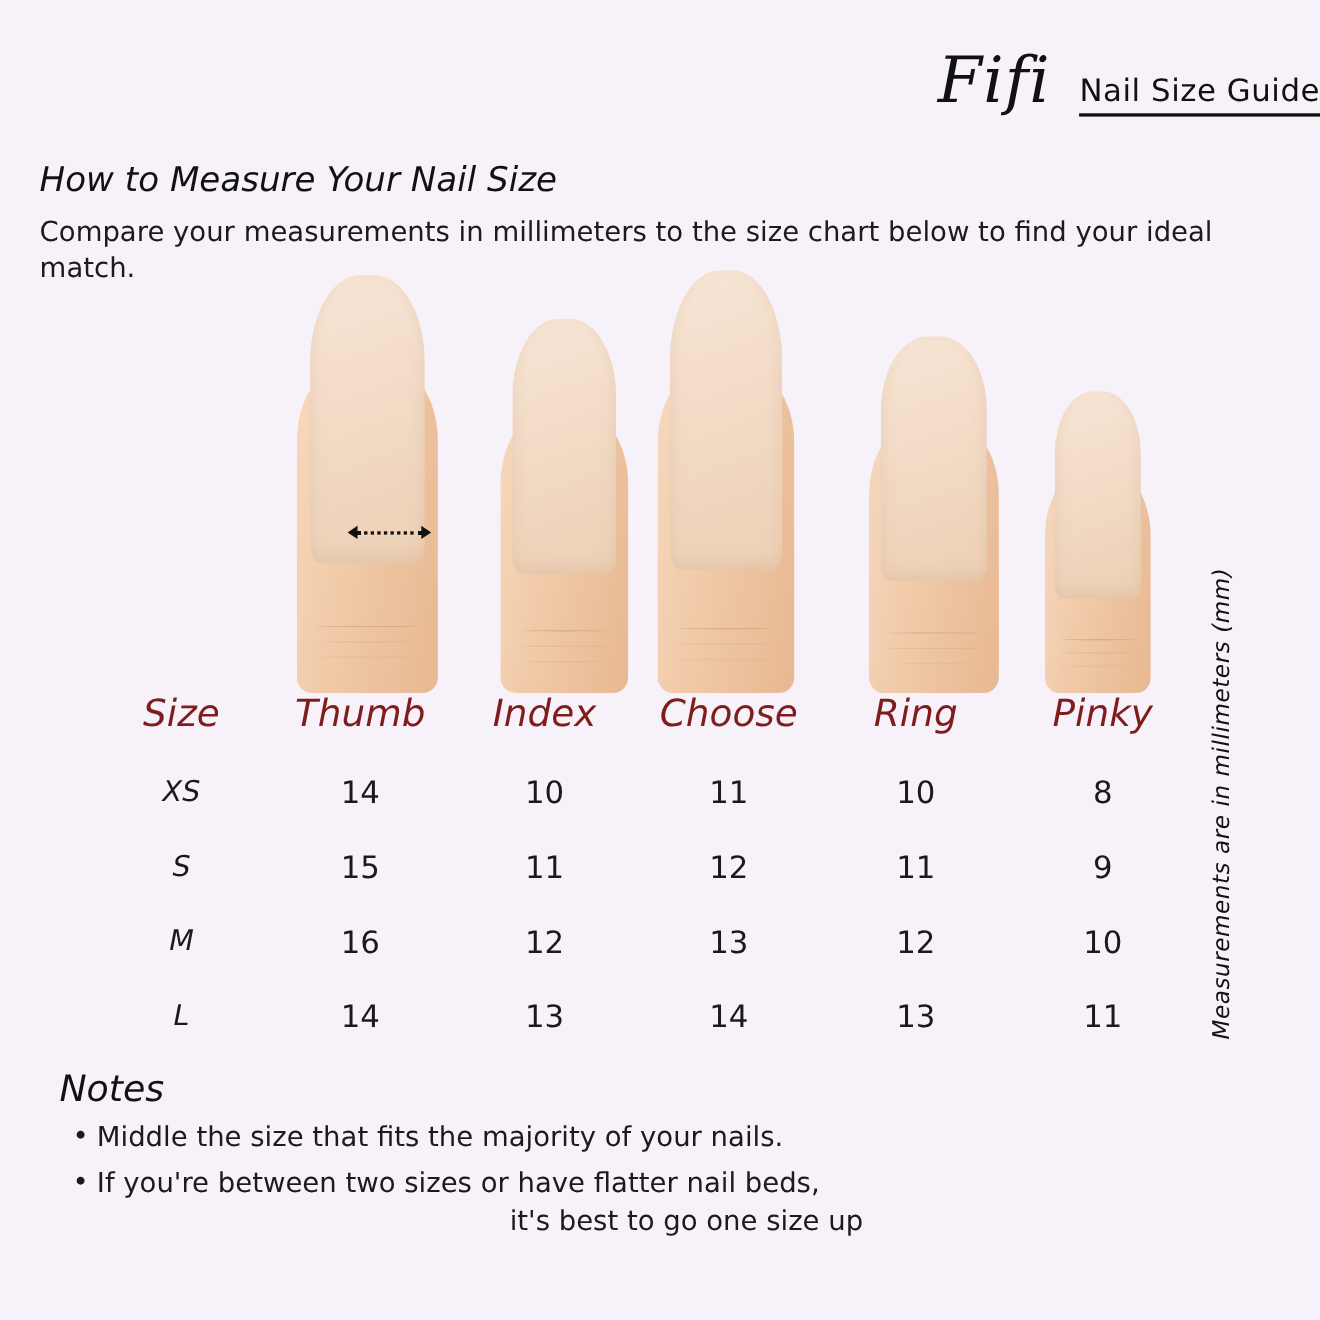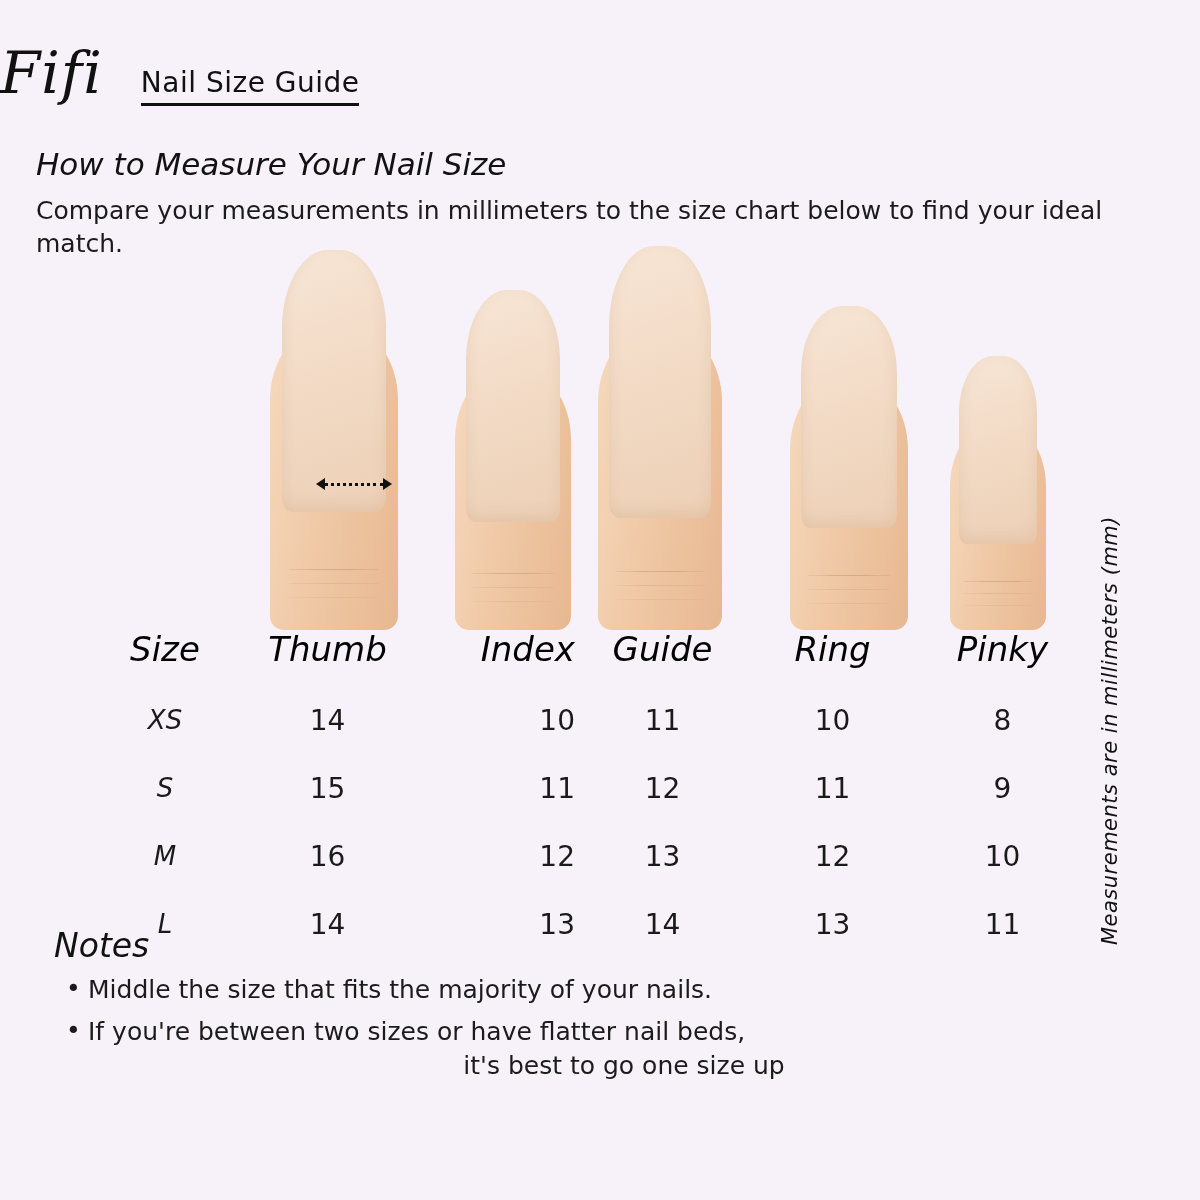--- a/index.html
+++ b/index.html
@@ -23,22 +23,22 @@
 
   
   .header {
     position: absolute;
     top: 44px;
     left: 0;
     width: 1200px;
     text-align: center;
     display: flex;
     align-items: flex-end;
-    justify-content: flex-start;
-    gap: 38px;
+    justify-content: flex-end;
+    gap: 26px;
   }
   .brand {
     font-family: "DejaVu Serif", serif;
     font-style: italic;
     font-size: 58px;
     letter-spacing: 1px;
     line-height: 1;
     padding-bottom: 4px;
     color: #111;
   }
@@ -155,30 +155,30 @@
   }
   .table .row.body {
     height: 68px;
   }
   .table .cell {
     text-align: center;
     font-size: 27px;
   }
   .table .cell.c0 { width: 150px; }
   .table .cell.c1 { width: 175px; }
-  .table .cell.c2 { width: 160px; text-align: right; }
+  .table .cell.c2 { width: 160px; }
   .table .cell.c3 { width: 175px; }
   .table .cell.c4 { width: 165px; }
   .table .cell.c5 { width: 175px; }
 
   .table .row.head .cell {
     font-family: "DejaVu Sans", sans-serif;
     font-style: italic;
     font-size: 34px;
-    color: #000000;
+    color: #7f1d1d;
   }
   .table .row.body .cell.c0 {
     font-style: italic;
     font-size: 26px;
   }
   .table .row.body .cell {
     font-size: 28px;
     color: #1a1a1a;
   }
 
@@ -192,21 +192,21 @@
     font-size: 21px;
     color: #111;
     writing-mode: vertical-rl;
     transform: rotate(180deg);
     letter-spacing: 0.5px;
   }
 
   
   .notes {
     position: absolute;
-    top: 926px;
+    top: 970px;
     left: 54px;
     width: 1100px;
   }
   .notes h3 {
     margin: 0 0 8px 0;
     font-family: "DejaVu Sans", sans-serif;
     font-style: italic;
     font-weight: normal;
     font-size: 33px;
     color: #111;
@@ -297,21 +297,21 @@
       <div class="knuckle k2" style="bottom:36px;"></div>
       <div class="knuckle k3" style="bottom:24px;"></div>
     </div>
   </div>
 
   <div class="table">
     <div class="row head">
       <div class="cell c0">Size</div>
       <div class="cell c1">Thumb</div>
       <div class="cell c2">Index</div>
-      <div class="cell c3">Guide</div>
+      <div class="cell c3">Choose</div>
       <div class="cell c4">Ring</div>
       <div class="cell c5">Pinky</div>
     </div>
 
     <div class="row body">
       <div class="cell c0">XS</div>
       <div class="cell c1">14</div>
       <div class="cell c2">10</div>
       <div class="cell c3">11</div>
       <div class="cell c4">10</div>

